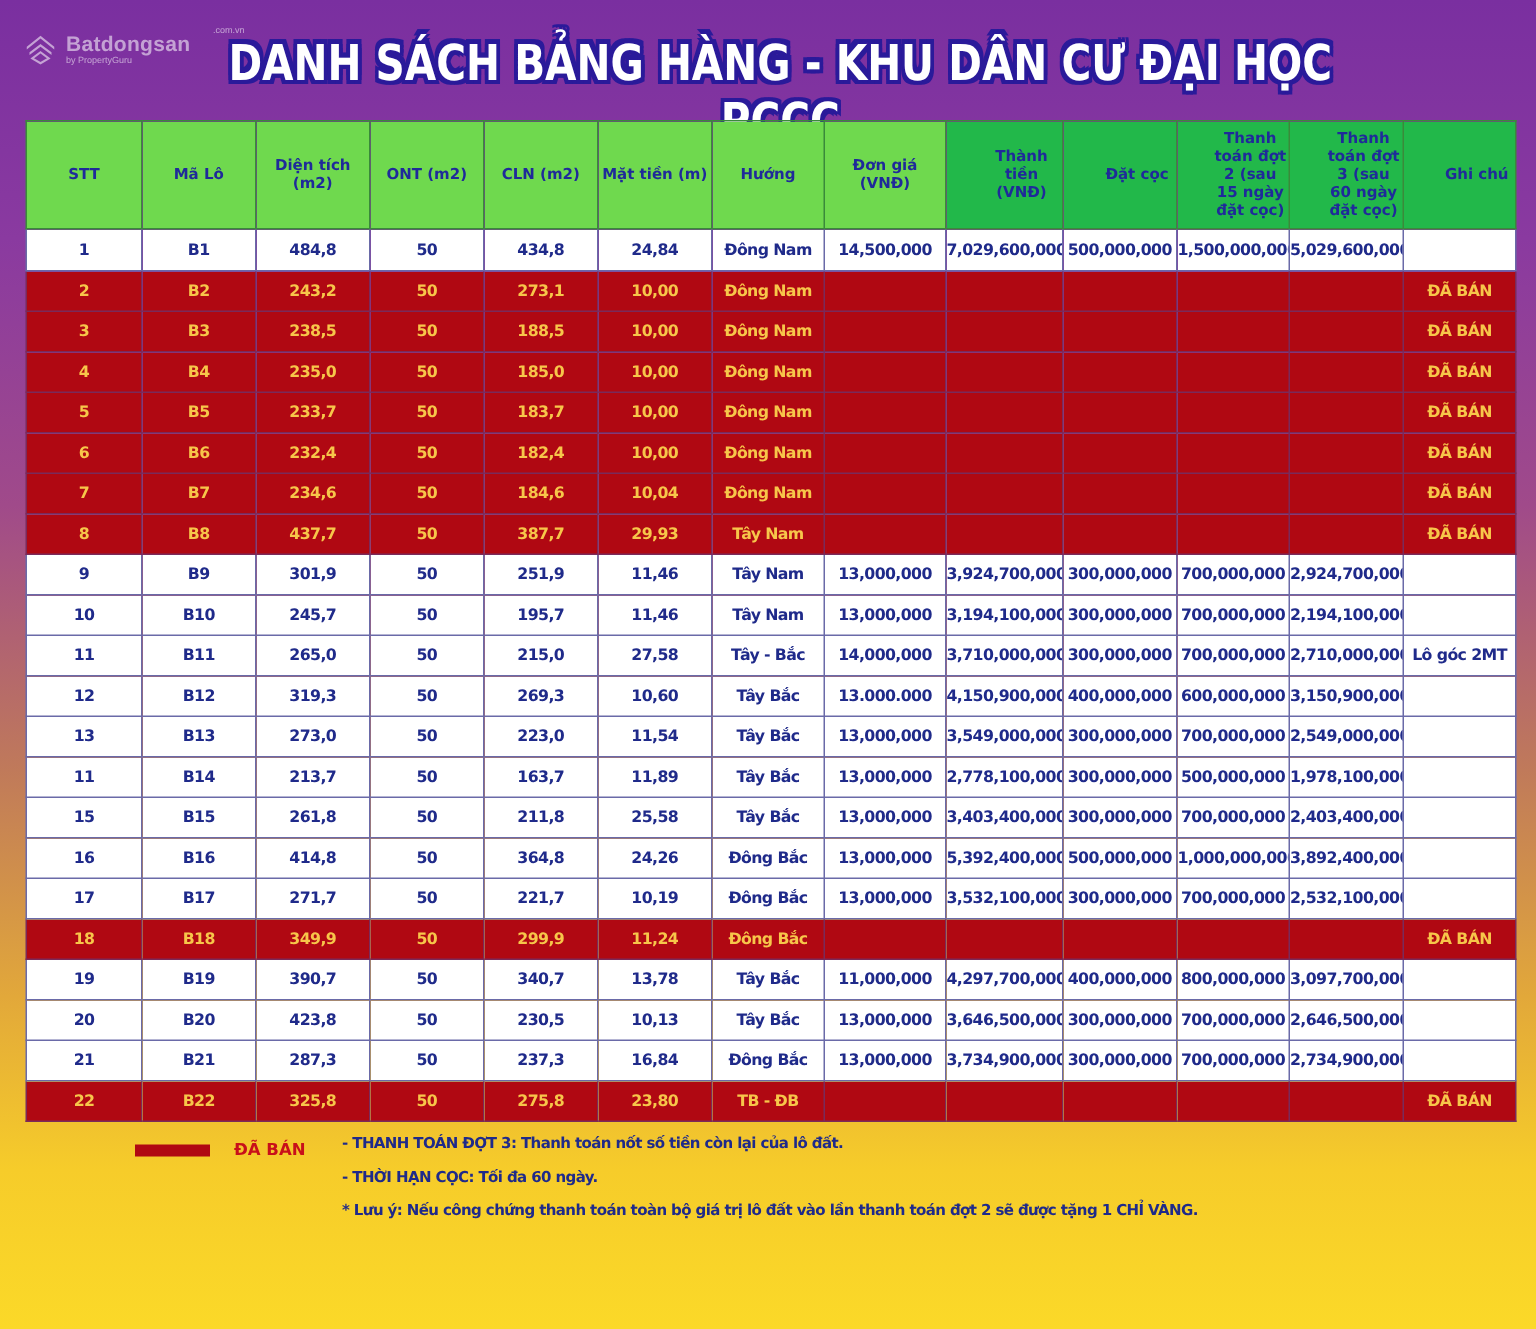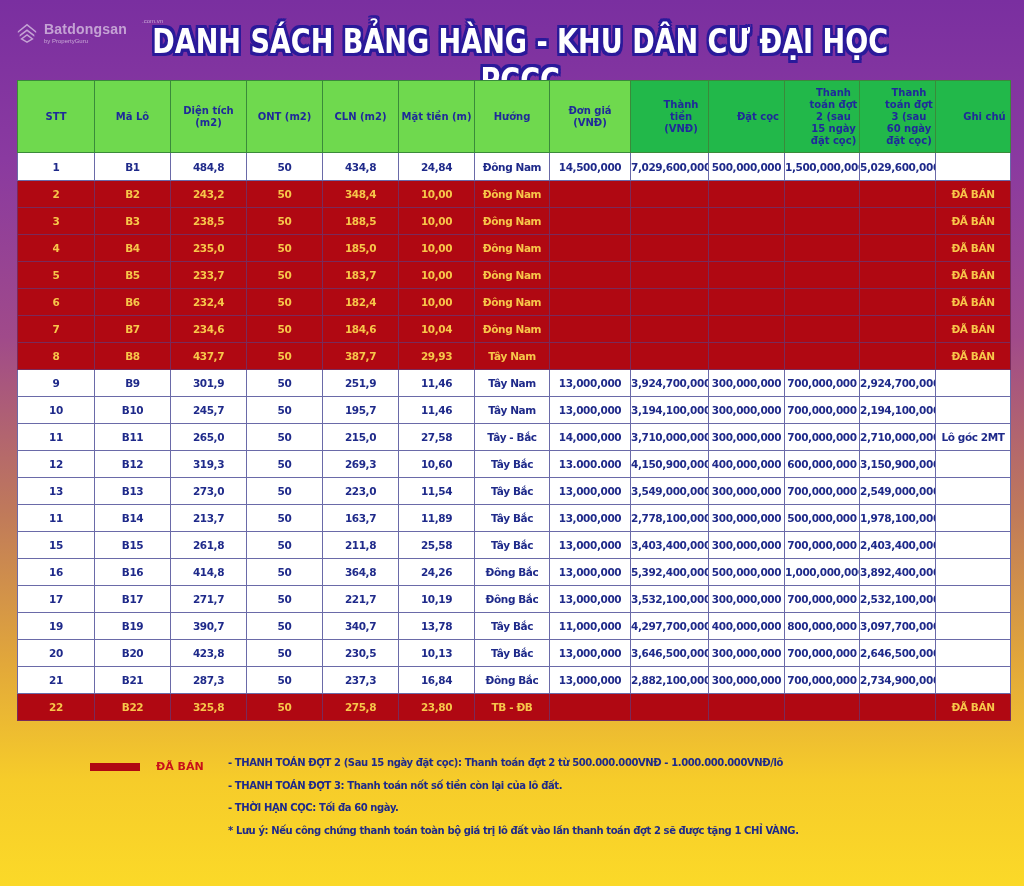--- a/index.html
+++ b/index.html
@@ -138,21 +138,21 @@
         <td>500,000,000</td>
         <td>1,500,000,000</td>
         <td>5,029,600,000</td>
         <td></td>
       </tr>
       <tr class="sold">
         <td>2</td>
         <td>B2</td>
         <td>243,2</td>
         <td>50</td>
-        <td>348,4</td>
+        <td>273,1</td>
         <td>10,00</td>
         <td>Đông Nam</td>
         <td></td>
         <td></td>
         <td></td>
         <td></td>
         <td></td>
         <td class="note-sold">ĐÃ BÁN</td>
       </tr>
       <tr class="sold">
@@ -373,20 +373,35 @@
         <td>221,7</td>
         <td>10,19</td>
         <td>Đông Bắc</td>
         <td>13,000,000</td>
         <td>3,532,100,000</td>
         <td>300,000,000</td>
         <td>700,000,000</td>
         <td>2,532,100,000</td>
         <td></td>
       </tr>
+      <tr class="sold">
+        <td>18</td>
+        <td>B18</td>
+        <td>349,9</td>
+        <td>50</td>
+        <td>299,9</td>
+        <td>11,24</td>
+        <td>Đông Bắc</td>
+        <td></td>
+        <td></td>
+        <td></td>
+        <td></td>
+        <td></td>
+        <td class="note-sold">ĐÃ BÁN</td>
+      </tr>
       <tr class="avail">
         <td>19</td>
         <td>B19</td>
         <td>390,7</td>
         <td>50</td>
         <td>340,7</td>
         <td>13,78</td>
         <td>Tây Bắc</td>
         <td>11,000,000</td>
         <td>4,297,700,000</td>
@@ -412,21 +427,21 @@
       </tr>
       <tr class="avail">
         <td>21</td>
         <td>B21</td>
         <td>287,3</td>
         <td>50</td>
         <td>237,3</td>
         <td>16,84</td>
         <td>Đông Bắc</td>
         <td>13,000,000</td>
-        <td>2,882,100,000</td>
+        <td>3,734,900,000</td>
         <td>300,000,000</td>
         <td>700,000,000</td>
         <td>2,734,900,000</td>
         <td></td>
       </tr>
       <tr class="sold">
         <td>22</td>
         <td>B22</td>
         <td>325,8</td>
         <td>50</td>
@@ -442,17 +457,16 @@
       </tr>
     </tbody>
 </table>
 
 <div class="legend">
   <div class="swatch"></div>
   <span class="legend-label">ĐÃ BÁN</span>
 </div>
 
 <div class="notes">
-  <div class="note-line"> - THANH TOÁN ĐỢT 2 (Sau 15 ngày đặt cọc): Thanh toán đợt 2 từ 500.000.000VNĐ - 1.000.000.000VNĐ/lô</div>
   <div class="note-line">- THANH TOÁN ĐỢT 3: Thanh toán nốt số tiền còn lại của lô đất.</div>
   <div class="note-line">- THỜI HẠN CỌC: Tối đa 60 ngày.</div>
   <div class="note-line">* Lưu ý: Nếu công chứng thanh toán toàn bộ giá trị lô đất vào lần thanh toán đợt 2 sẽ được tặng 1 CHỈ VÀNG.</div>
 </div>
 
 </body></html>

